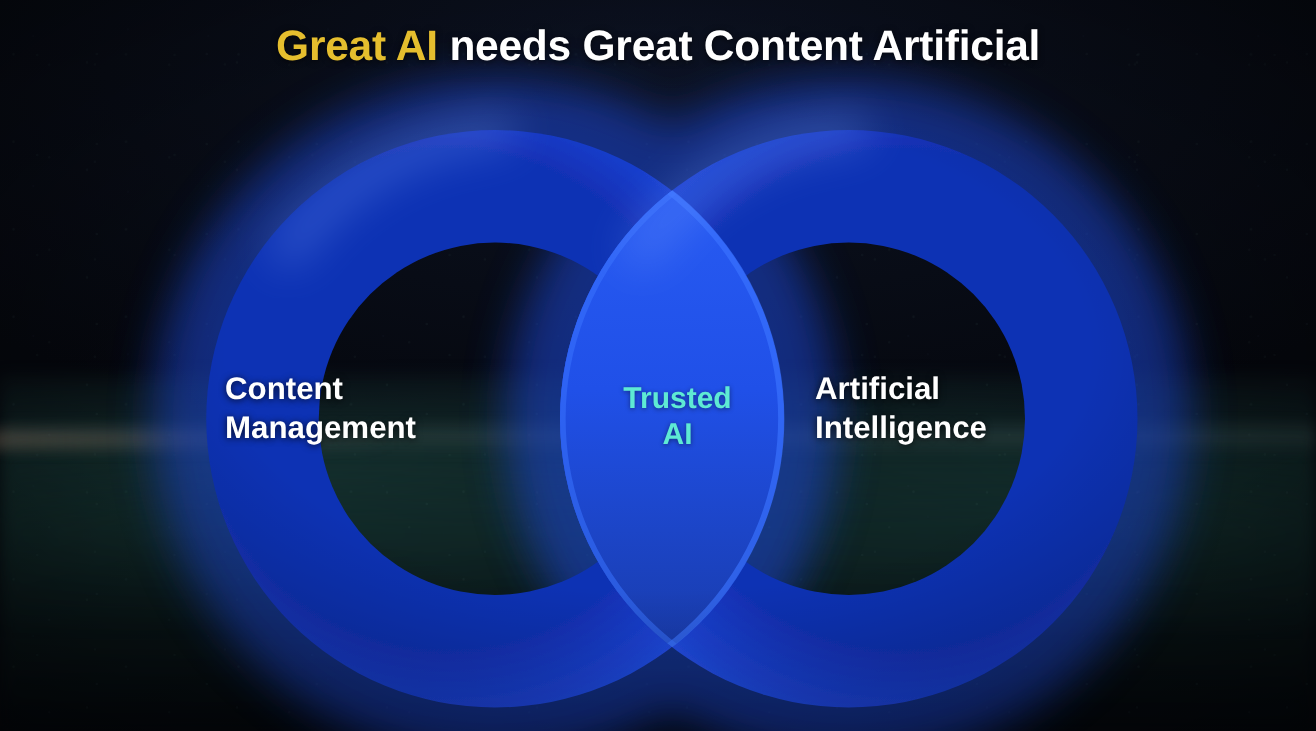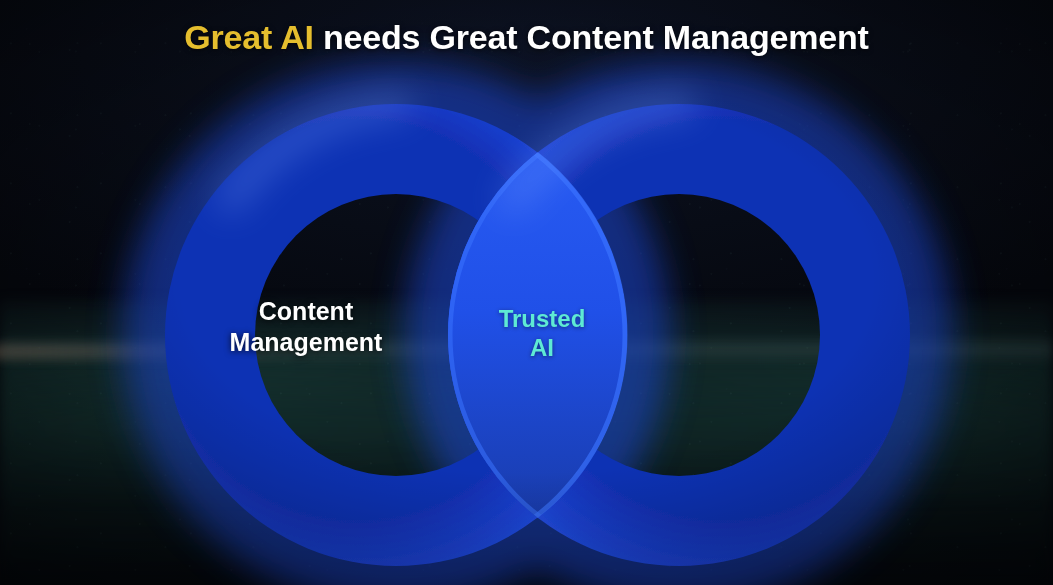--- a/index.html
+++ b/index.html
@@ -108,21 +108,21 @@
     position: absolute;
     font-weight: bold;
     font-size: 25px;
     line-height: 1.22;
     white-space: pre-line;
   }
   .label-left {
     left: 180px;
     top: 296px;
     width: 252px;
-    text-align: center;
+    text-align: left;
     color: #ffffff;
     text-shadow: 0 1px 6px rgba(0,0,0,0.8);
   }
   .label-center {
     left: 466px;
     top: 304px;
     width: 152px;
     text-align: center;
     color: #5eead4;
     font-size: 24px;
@@ -235,22 +235,24 @@
 
       <g opacity="0.30">
         <path d="M 230 200 A 231 231 0 0 1 400 104" fill="none" stroke="#7ea4ff" stroke-width="26" stroke-linecap="round" filter="url(#outerGlow)"></path>
         <path d="M 513 200 A 231 231 0 0 1 683 104" fill="none" stroke="#7ea4ff" stroke-width="26" stroke-linecap="round" filter="url(#outerGlow)"></path>
       </g>
     </svg>
   </div>
 
   <div class="bg-vignette"></div>
 
-  <div class="title"><span class="accent">Great AI</span><span> needs Great Content Management</span></div>
+  <div class="title"><span class="accent">Great AI</span><span> needs Great Content Artificial</span></div>
 
   <div class="label label-left">Content
 Management</div>
 
   <div class="label label-center">Trusted
 AI</div>
 
+  <div class="label label-right">Artificial
+Intelligence</div>
 
 </div>
 
 </body></html>

